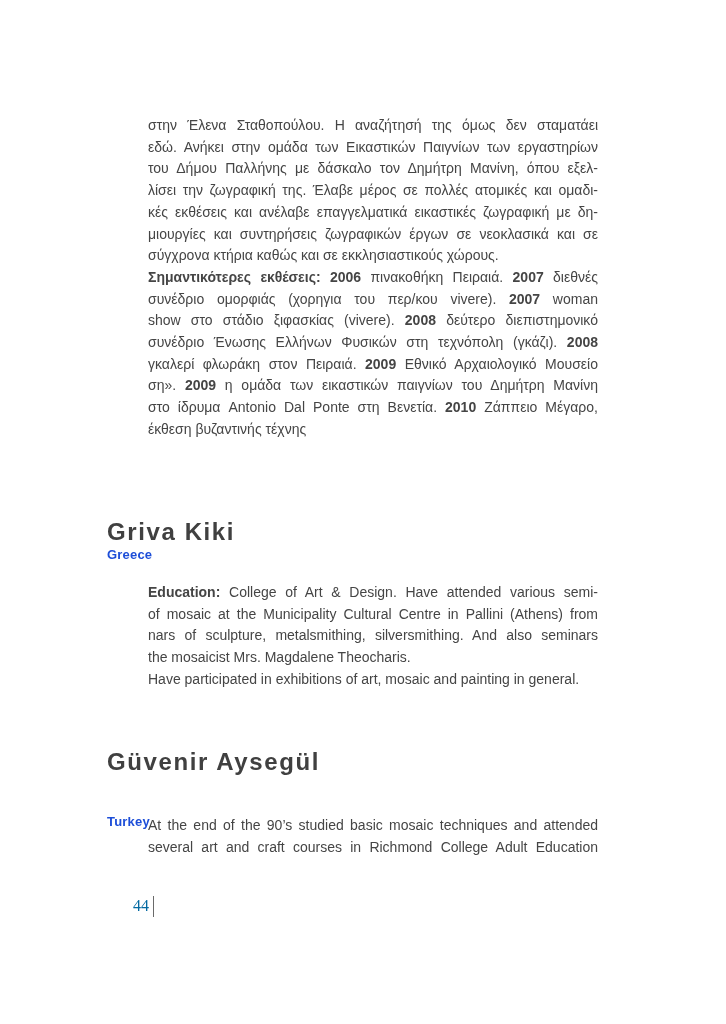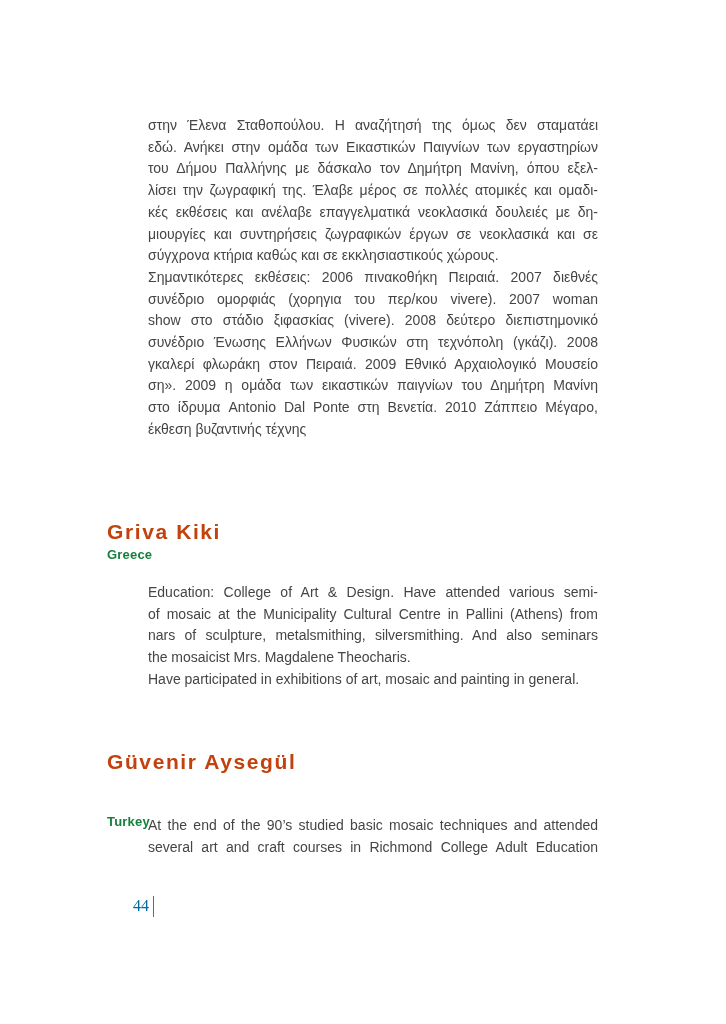--- a/index.html
+++ b/index.html
@@ -15,41 +15,41 @@
     position: absolute;
     left: 148px;
     width: 450px;
     font-size: 14px;
     line-height: 21.7px;
     color: #454545;
     letter-spacing: 0px;
   }
   .tline { text-align: justify; text-align-last: justify; white-space: normal; }
   .tline.tlast { text-align-last: left; }
-  .b { font-weight: 400; margin-top: 12px; }
+  .b { font-weight: 700; margin-top: 12px; }
   #block-bio    { top: 115px; }
   #block-edu    { top: 582px; }
   #block-turkey { top: 815px; }
   .artist-name {
     position: absolute;
     left: 107px;
-    font-size: 21px;
+    font-size: 24px;
     line-height: 22px;
     font-weight: 700;
     letter-spacing: 1.6px;
-    color: #c2410c;
+    color: #404040;
   }
   .artist-country {
     position: absolute;
     left: 107px;
     font-size: 13px;
     line-height: 16px;
     font-weight: 700;
     letter-spacing: 0.2px;
-    color: #15803d;
+    color: #1d4ed8;
   }
   #artist1-name    { top: 521px; }
   #artist1-country { top: 547px; }
   #artist2-name    { top: 751px; }
   #artist2-country { top: 776px; margin-top: 38px; }
   .footer {
     position: absolute;
     left: 133px;
     top: 895px;
     display: flex;
@@ -71,21 +71,21 @@
 </head>
 <body>
 
 <div class="page">
 
   <div id="block-bio" class="textblock">
       <div class="tline"><span>στην Έλενα Σταθοπούλου. Η αναζήτησή της όμως δεν σταματάει</span></div>
       <div class="tline"><span>εδώ. Ανήκει στην ομάδα των Εικαστικών Παιγνίων των εργαστηρίων</span></div>
       <div class="tline"><span>του Δήμου Παλλήνης με δάσκαλο τον Δημήτρη Μανίνη, όπου εξελ-</span></div>
       <div class="tline"><span>λίσει την ζωγραφική της. Έλαβε μέρος σε πολλές ατομικές και ομαδι-</span></div>
-      <div class="tline"><span>κές εκθέσεις και ανέλαβε επαγγελματικά νεοκλασικά δουλειές με δη-</span></div>
+      <div class="tline"><span>κές εκθέσεις και ανέλαβε επαγγελματικά εικαστικές ζωγραφική με δη-</span></div>
       <div class="tline"><span>μιουργίες και συντηρήσεις ζωγραφικών έργων σε νεοκλασικά και σε</span></div>
       <div class="tline tlast"><span>σύγχρονα κτήρια καθώς και σε εκκλησιαστικούς χώρους.</span></div>
       <div class="tline"><span class="b">Σημαντικότερες εκθέσεις: 2006</span><span> πινακοθήκη Πειραιά. </span><span class="b">2007</span><span> διεθνές</span></div>
       <div class="tline"><span>συνέδριο ομορφιάς (χορηγια του περ/κου vivere). </span><span class="b">2007</span><span> woman</span></div>
       <div class="tline"><span>show στο στάδιο ξιφασκίας (vivere). </span><span class="b">2008</span><span> δεύτερο διεπιστημονικό</span></div>
       <div class="tline"><span>συνέδριο Ένωσης Ελλήνων Φυσικών στη τεχνόπολη (γκάζι). </span><span class="b">2008</span></div>
       <div class="tline"><span>γκαλερί φλωράκη στον Πειραιά. </span><span class="b">2009</span><span> Εθνικό Αρχαιολογικό Μουσείο</span></div>
       <div class="tline"><span>ση». </span><span class="b">2009</span><span> η ομάδα των εικαστικών παιγνίων του Δημήτρη Μανίνη</span></div>
       <div class="tline"><span>στο ίδρυμα Antonio Dal Ponte στη Βενετία. </span><span class="b">2010</span><span> Ζάππειο Μέγαρο,</span></div>
       <div class="tline tlast"><span>έκθεση βυζαντινής τέχνης</span></div>

